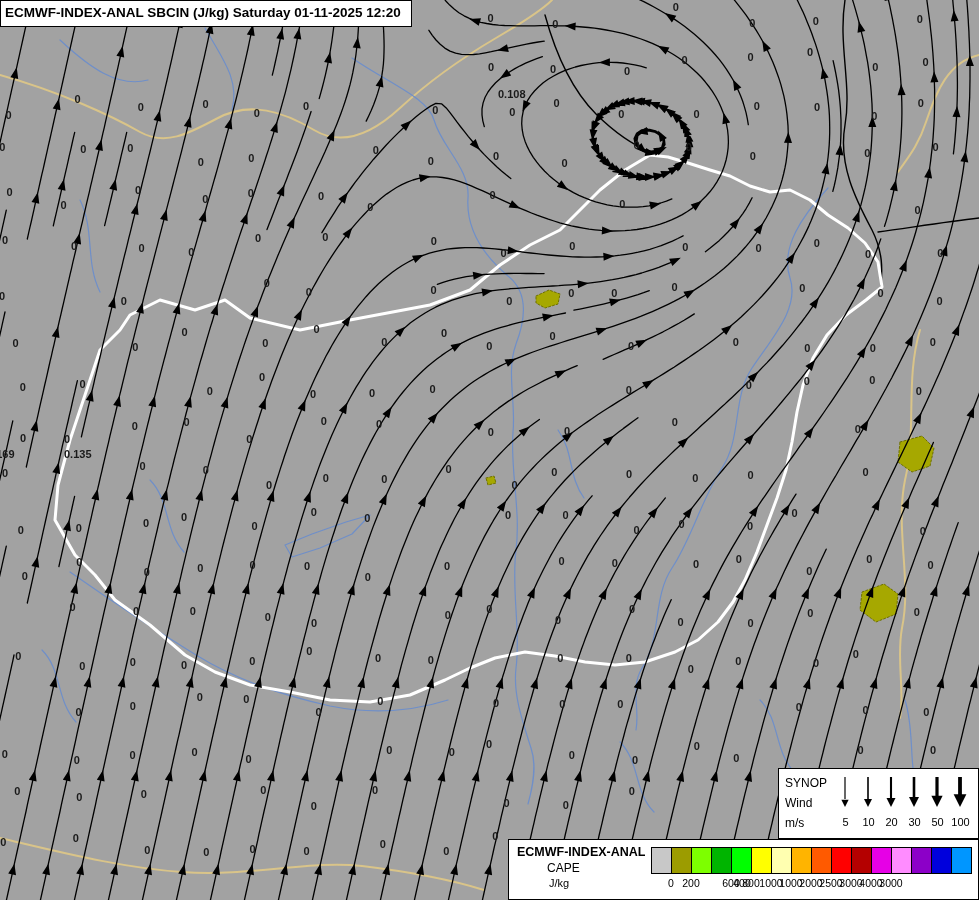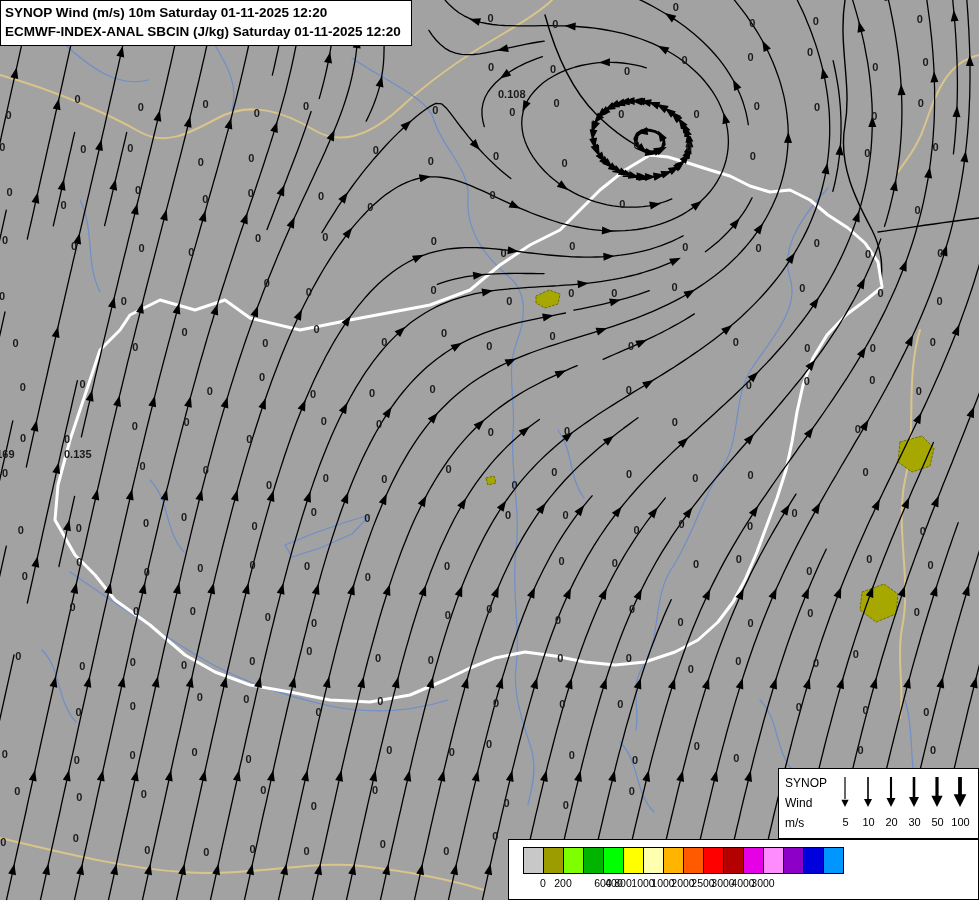--- a/index.html
+++ b/index.html
@@ -321,21 +321,20 @@
       <span class="station" style="left: 382.884px; top: 844.291px;">0</span>
       <span class="station" style="left: 446.256px; top: 850.703px;">0</span>
       <span class="station" style="left: 495.382px; top: 835.589px;">0</span>
     </div>
 
   <span class="special" style="left:498px;top:88px">0.108</span>
   <span class="special" style="left:-13px;top:448px">0.169</span>
   <span class="special" style="left:64px;top:448px">0.135</span>
 
   <div class="titlebox">
-    <div>SYNOP Wind (m/s) 10m Saturday 01-11-2025 12:20</div>
     <div>ECMWF-INDEX-ANAL SBCIN (J/kg) Saturday 01-11-2025 12:20</div>
   </div>
 
   <div class="legend" id="windLegend">
     <div class="wl-left">
       <div>SYNOP</div>
       <div>Wind</div>
       <div>m/s</div>
     </div>
     <div class="wl-right">
@@ -358,20 +357,25 @@
           <span>10</span>
           <span>20</span>
           <span>30</span>
           <span>50</span>
           <span>100</span>
         </div>
     </div>
   </div>
 
   <div class="legend" id="capeLegend">
+    <div class="cl-left">
+      <div class="t">ECMWF-INDEX-ANAL</div>
+      <div class="c">CAPE</div>
+      <div class="u">J/kg</div>
+    </div>
     <div class="cl-right">
       <div id="capeBar">
           <div style="background: rgb(200, 200, 200);"></div>
           <div style="background: rgb(156, 156, 0);"></div>
           <div style="background: rgb(125, 255, 0);"></div>
           <div style="background: rgb(0, 180, 0);"></div>
           <div style="background: rgb(0, 255, 0);"></div>
           <div style="background: rgb(255, 255, 0);"></div>
           <div style="background: rgb(255, 255, 176);"></div>
           <div style="background: rgb(255, 180, 0);"></div>

